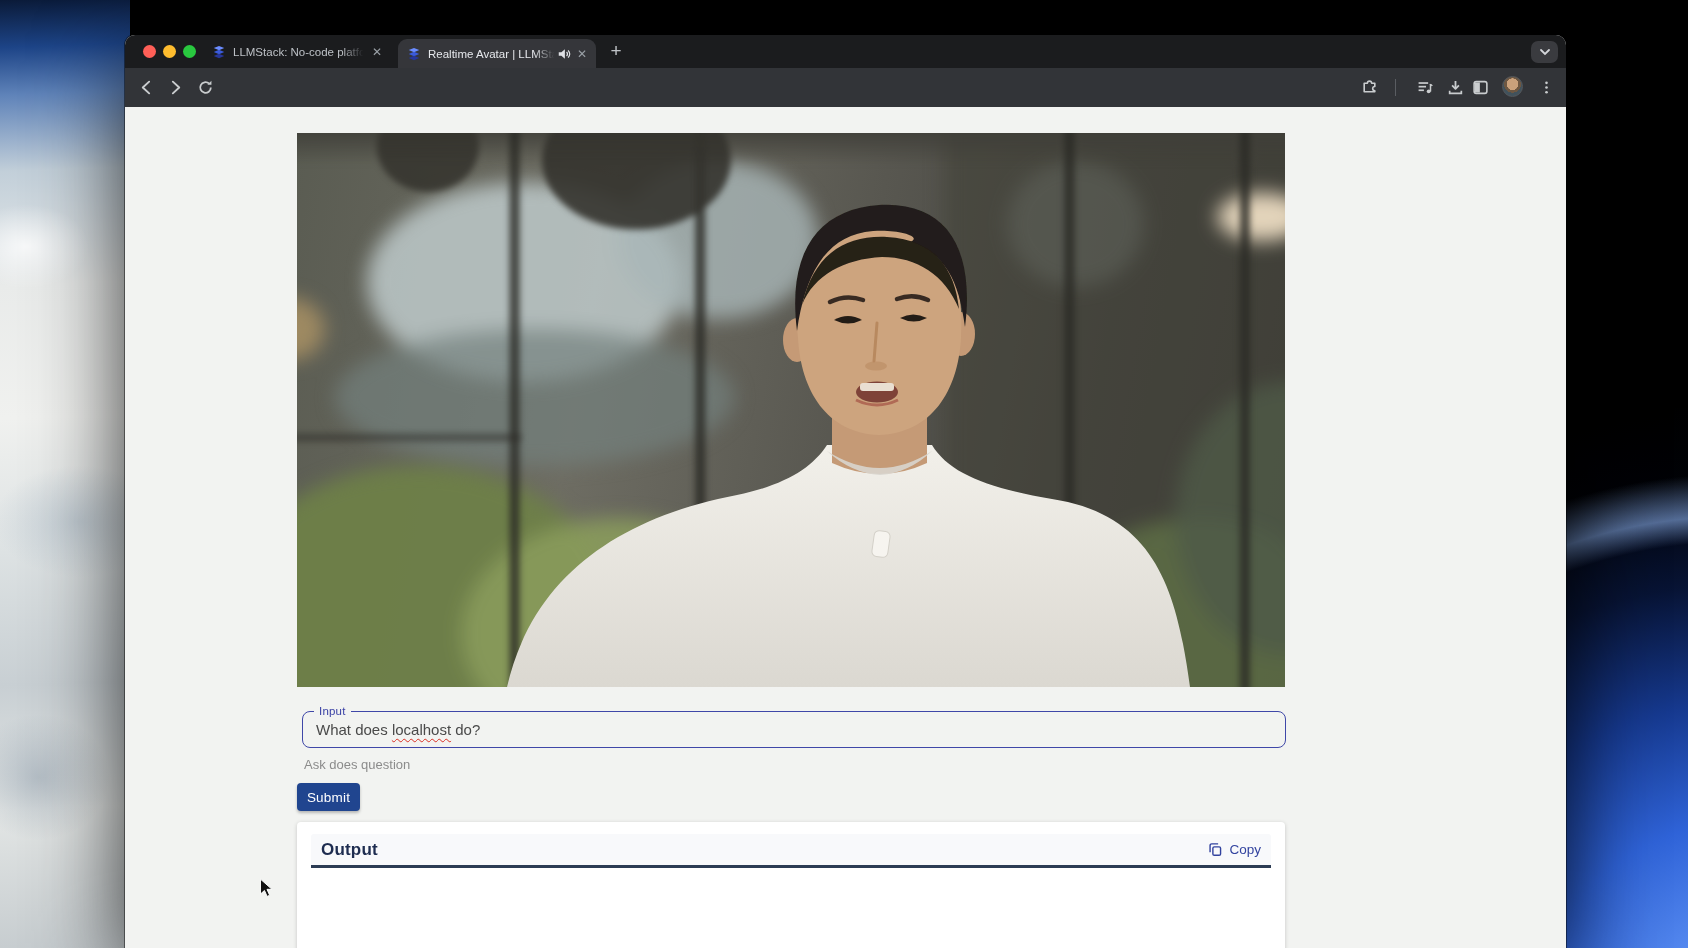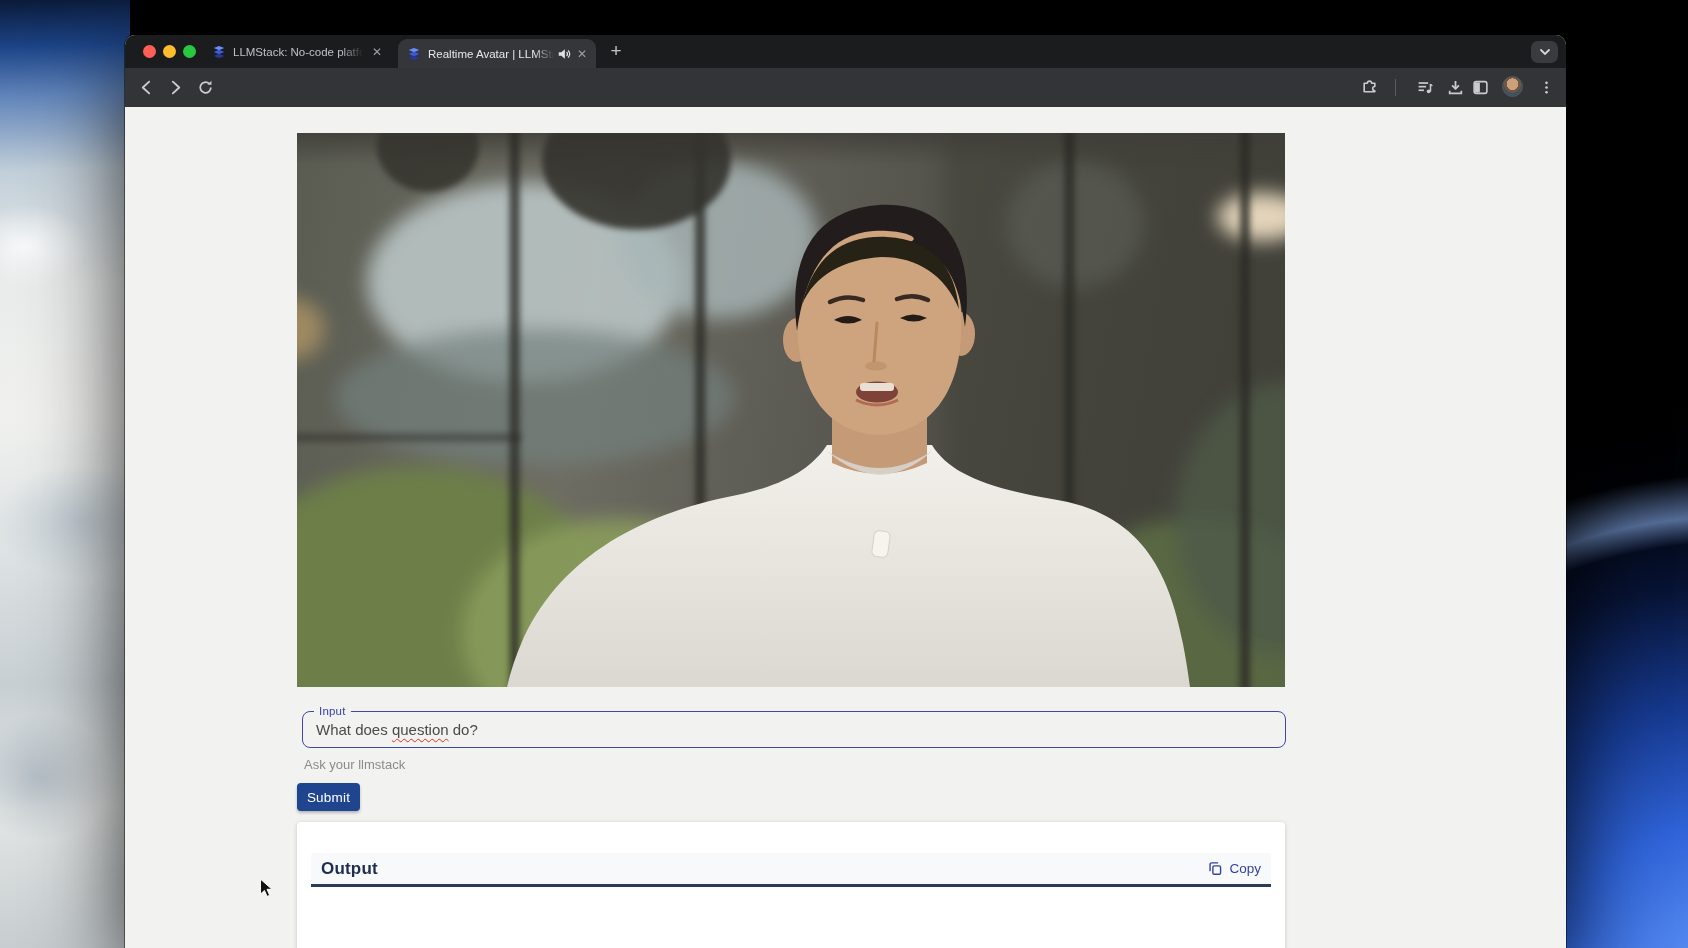--- a/index.html
+++ b/index.html
@@ -85,21 +85,21 @@
 
   .submit-btn { position:absolute; left:172px; top:676px; width:63px; height:28px;
     background:#20458f; color:#fff; border:none; border-radius:4px; font-size:13.5px;
     font-family:inherit; letter-spacing:.2px; box-shadow:0 2px 3px rgba(0,0,0,.25); }
 
   
   .output-card { position:absolute; left:172px; top:715px; width:988px; height:140px;
     background:#fff; border-radius:4px; box-shadow:0 1px 4px rgba(0,0,0,.18); }
   .output-header { position:absolute; left:14px; right:14px; top:12px; height:34px;
     background:#f8f9fb; border-bottom:3px solid #2c3c54; border-radius:3px 3px 0 0;
-    display:flex; align-items:center; padding:0 10px;margin-top:19px; }
+    display:flex; align-items:center; padding:0 10px; }
   .output-title { font-size:17px; font-weight:bold; color:#1e2d50; letter-spacing:.2px; }
   .copy-btn { margin-left:auto; display:flex; align-items:flex-end; gap:6px; color:#32439f;
     font-size:13.5px; background:none; border:none; font-family:inherit; }
 
   .cursor { position:absolute; left:258px; top:878px; z-index:50; }
 
   svg { display:block; }
 </style>
 </head>
 <body>
@@ -266,23 +266,23 @@
           <ellipse cx="579" cy="233" rx="11" ry="4.5" fill="#b8895f" opacity=".55"></ellipse>
           <ellipse cx="580" cy="259" rx="21" ry="10.5" fill="#7e4338"></ellipse>
           <rect x="563" y="250" width="34" height="8" rx="3" fill="#e9dfd2"></rect>
           <path d="M559 267 q 21 10 42 0" stroke="#b06a54" stroke-width="3" fill="none"></path>
         </g>
       </svg>
     </div>
 
     <div class="input-wrap">
       <span class="input-label">Input</span>
-      <span class="input-value"><span>What does </span><span class="misspell">question</span><span> do?</span></span>
-    </div>
-    <div class="helper">Ask your llmstack</div>
+      <span class="input-value"><span>What does </span><span class="misspell">localhost</span><span> do?</span></span>
+    </div>
+    <div class="helper">Ask does question</div>
 
     <button class="submit-btn">Submit</button>
 
     <div class="output-card">
       <div class="output-header">
         <span class="output-title">Output</span>
         <button class="copy-btn">
           <svg width="15" height="15" viewBox="0 0 16 16">
             <rect x="5.2" y="5.2" width="8.2" height="9" rx="1.5" fill="none" stroke="#32439f" stroke-width="1.5"></rect>
             <path d="M10.8 2 H4 a1.8 1.8 0 0 0 -1.8 1.8 V11" fill="none" stroke="#32439f" stroke-width="1.5"></path>

